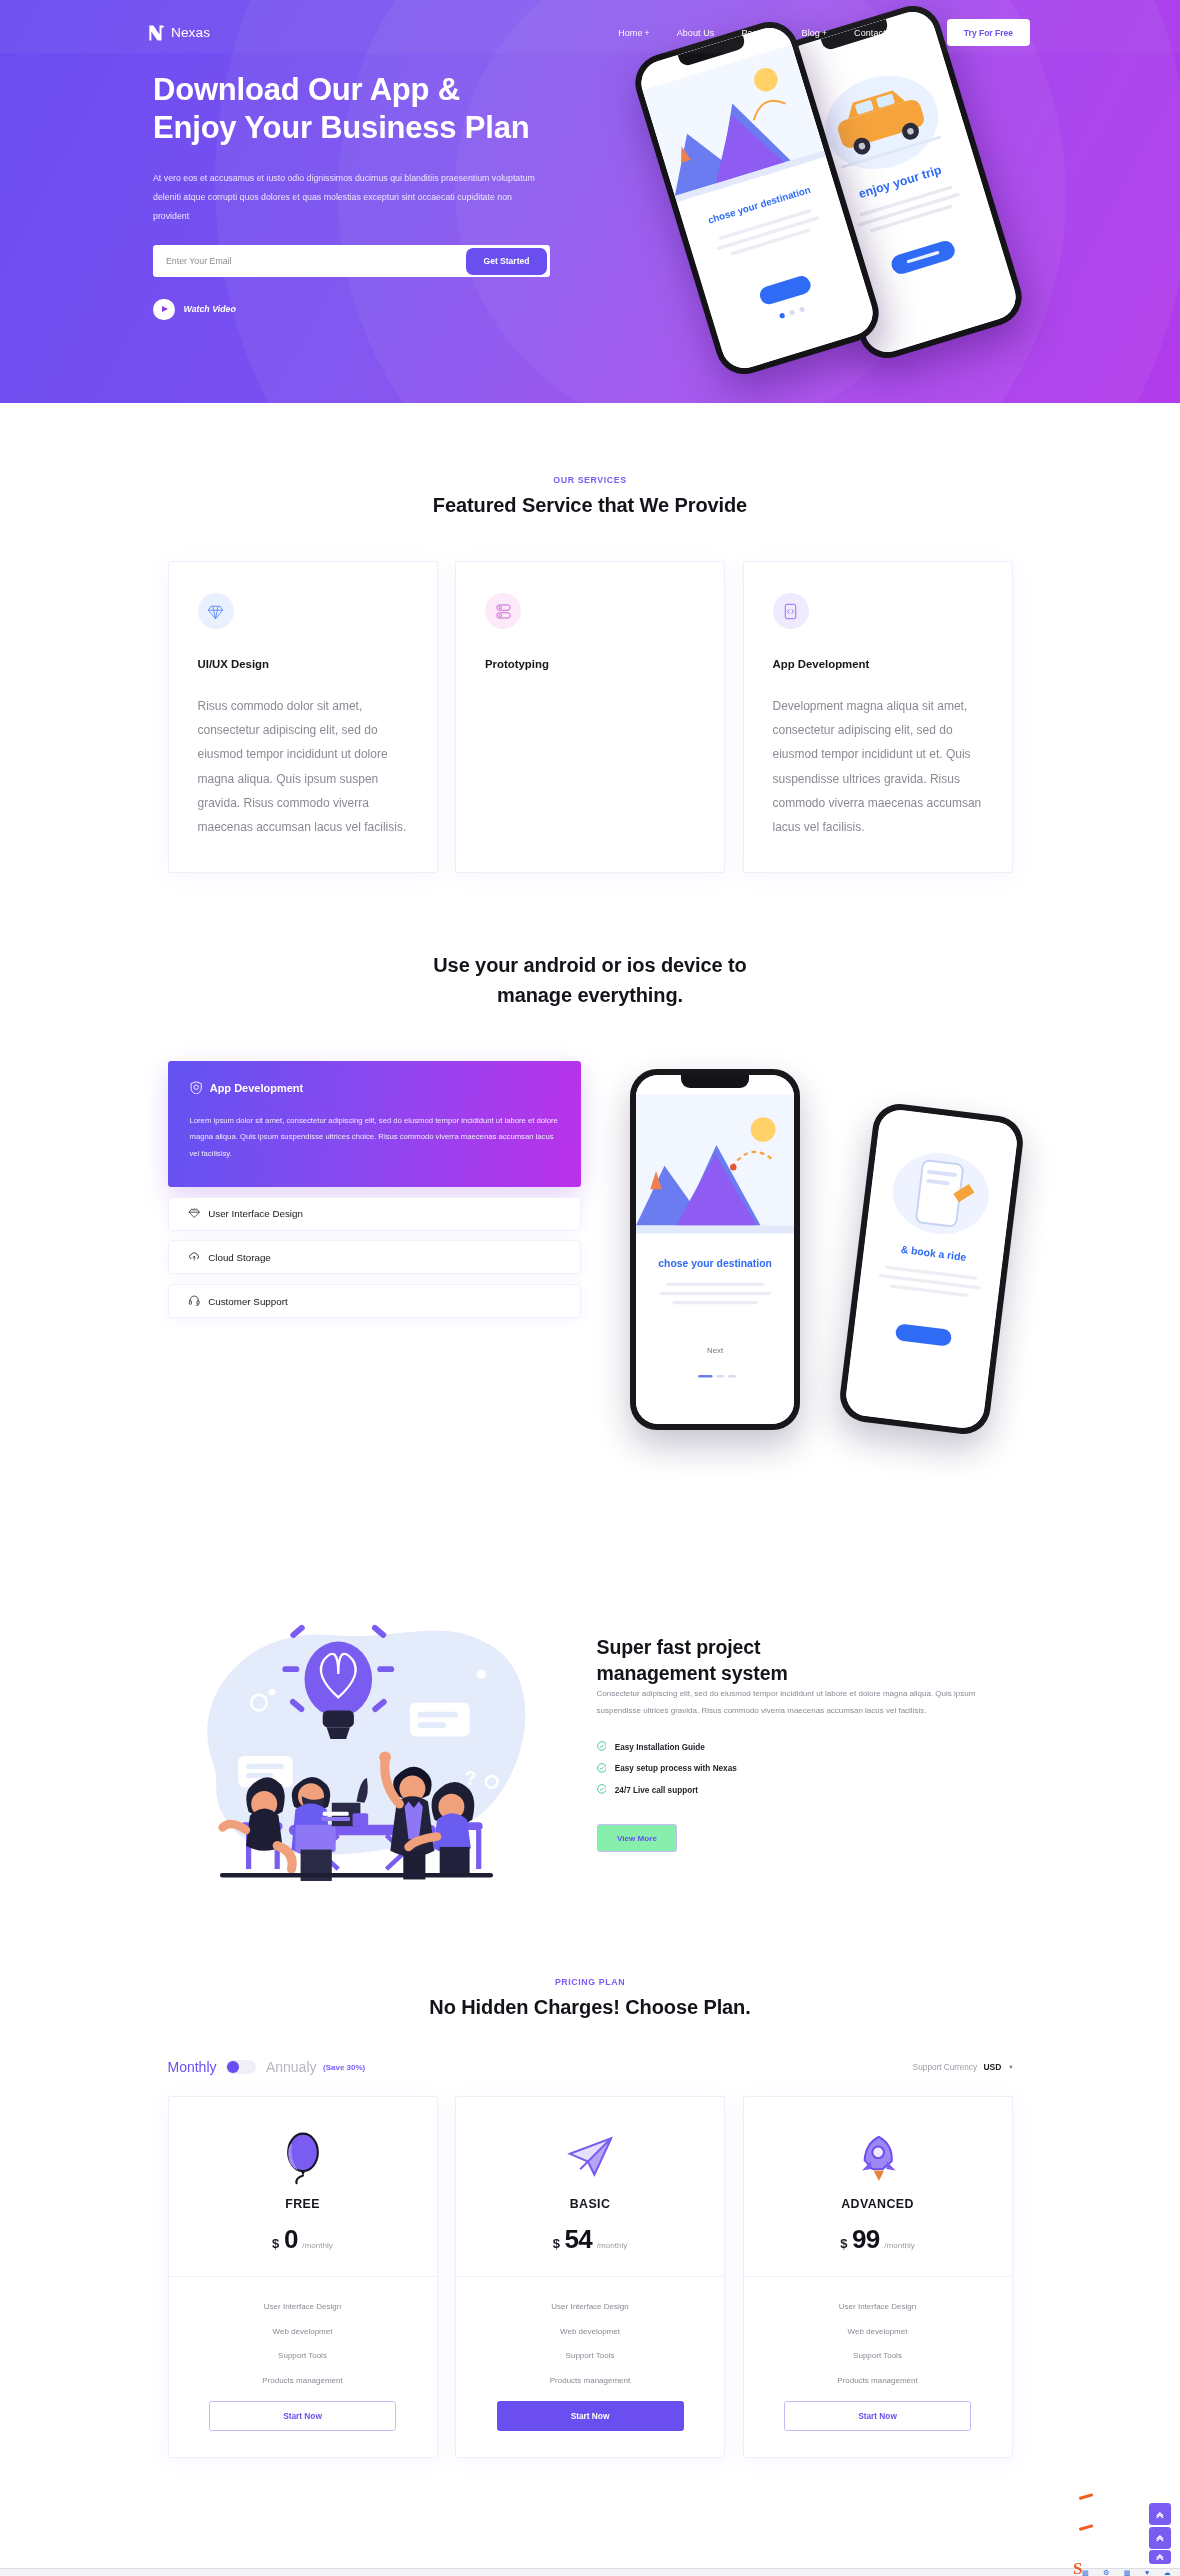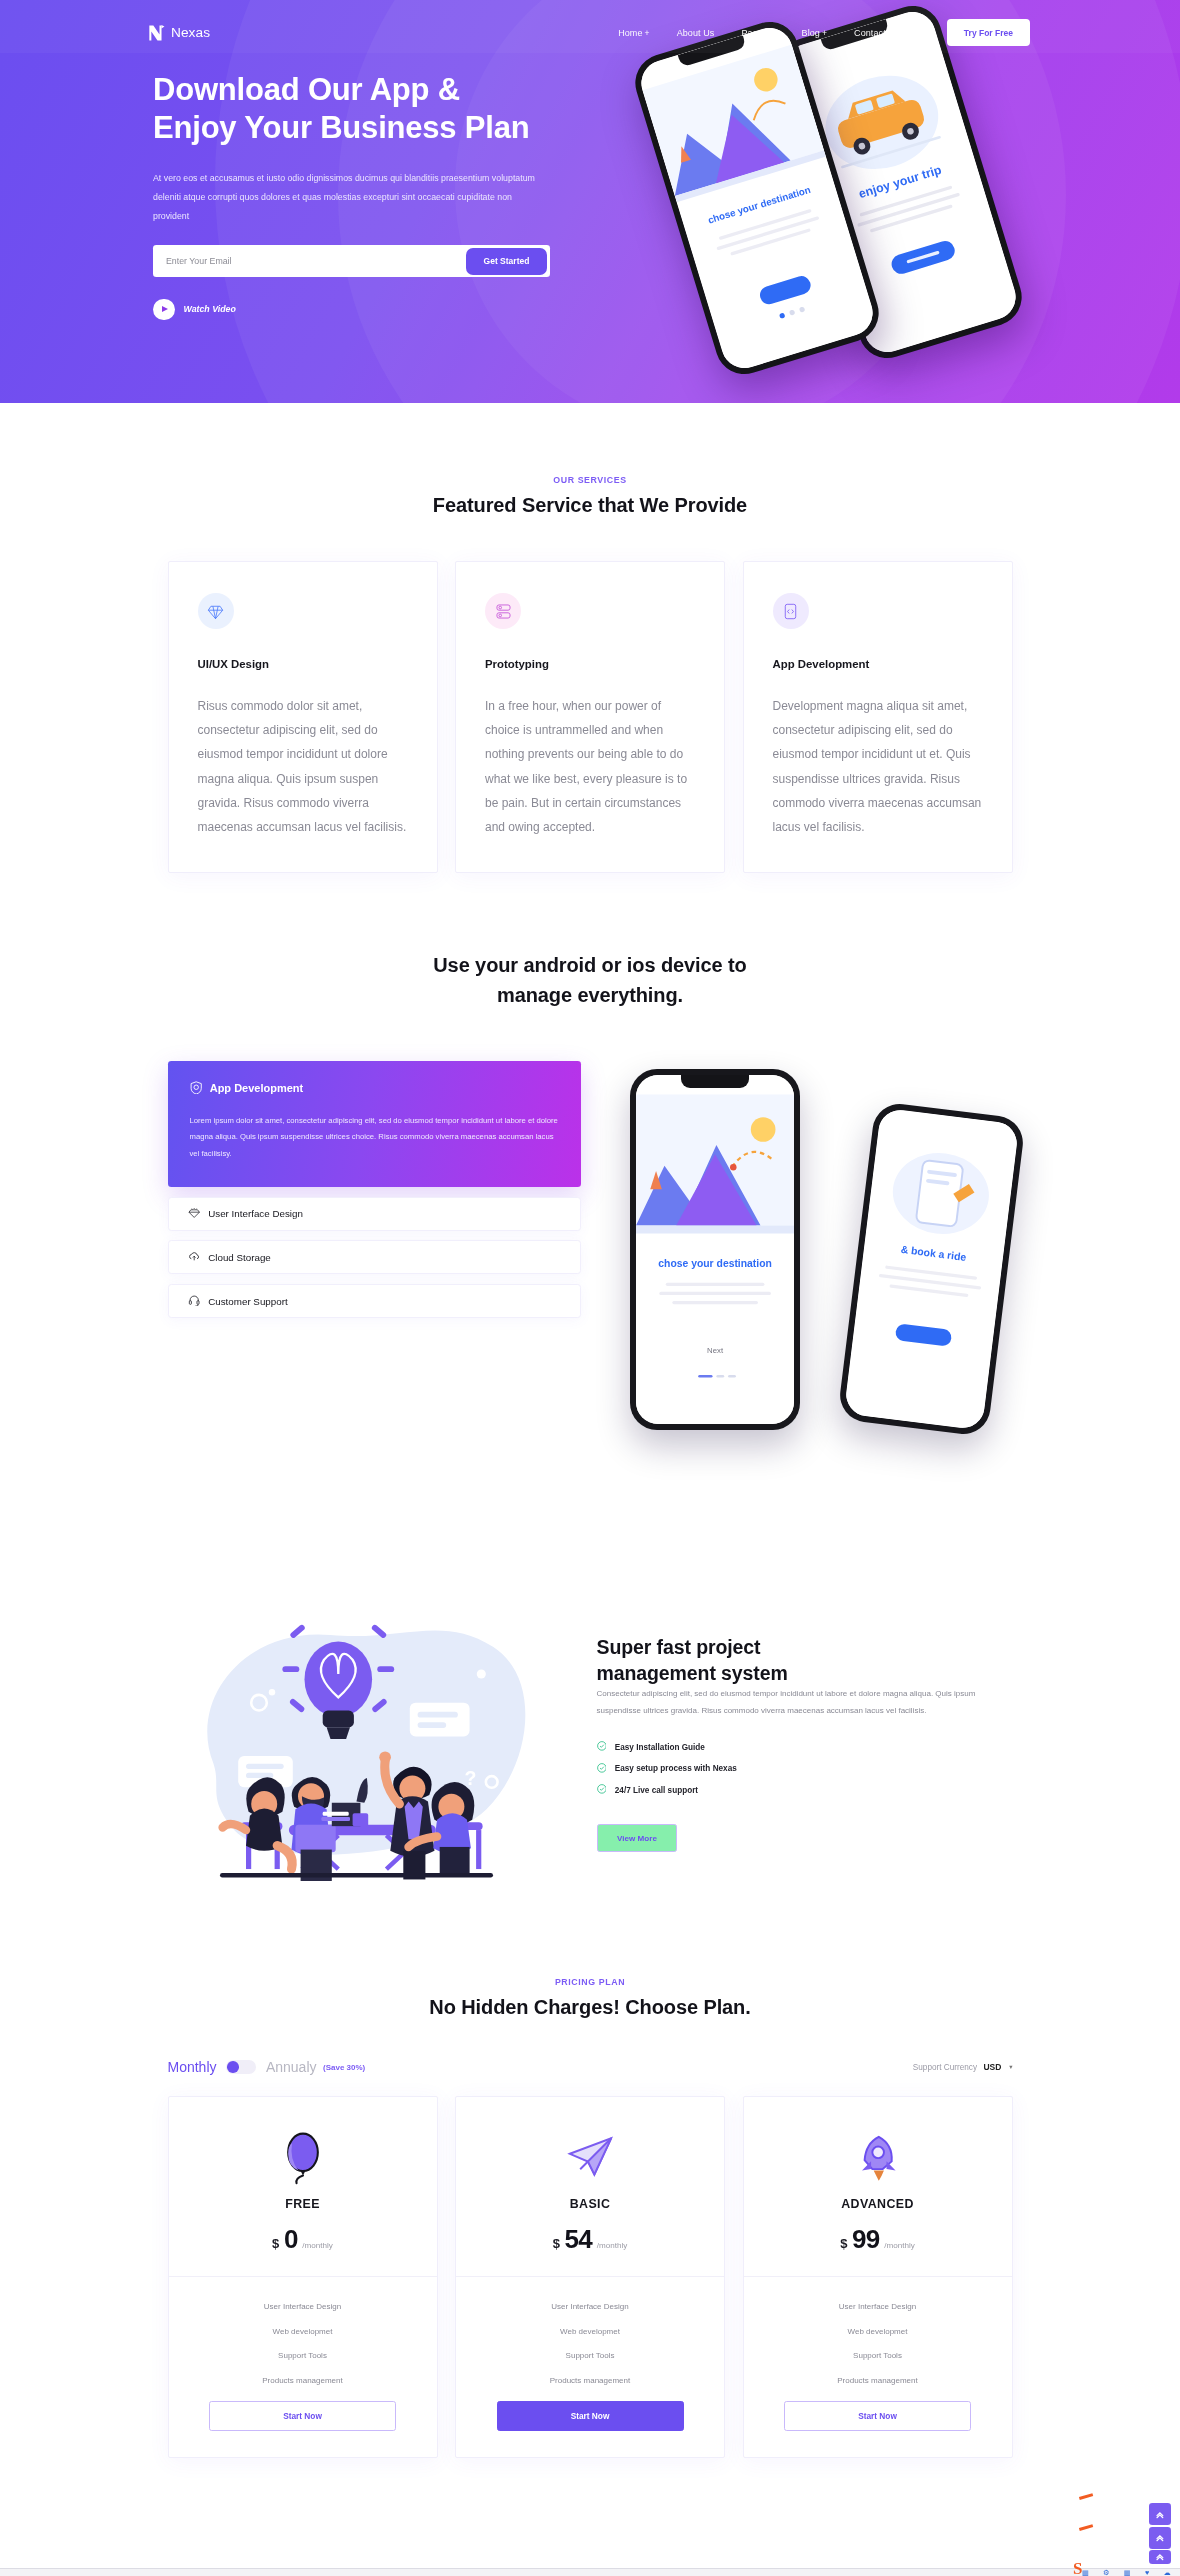--- a/index.html
+++ b/index.html
@@ -379,21 +379,20 @@
     <div class="svc-card">
       <div class="svc-icon pink">
         <svg width="17" height="17" viewBox="0 0 26 26" fill="none" stroke="#c451d8" stroke-width="1.3">
           <rect x="3" y="3" width="20" height="8" rx="3"></rect>
             <rect x="3" y="15" width="20" height="8" rx="3"></rect>
           <circle cx="8" cy="7" r="2"></circle>
             <circle cx="8" cy="19" r="2"></circle>
         </svg>
       </div>
       <div class="svc-name">Prototyping</div>
-      <p class="svc-desc">In a free hour, when our power of choice is untrammelled and when nothing prevents our being able to do what we like best, every pleasure is to be pain. But in certain circumstances and owing accepted.</p>
     </div>
 
     <div class="svc-card">
       <div class="svc-icon violet">
         <svg width="17" height="17" viewBox="0 0 26 26" fill="none" stroke="#7c5cf5" stroke-width="1.3">
           <rect x="5" y="2" width="16" height="22" rx="3"></rect>
             <path d="M11 10l-2.5 3 2.5 3M15 10l2.5 3-2.5 3"></path>
         </svg>
       </div>
       <div class="svc-name">App Development</div>

